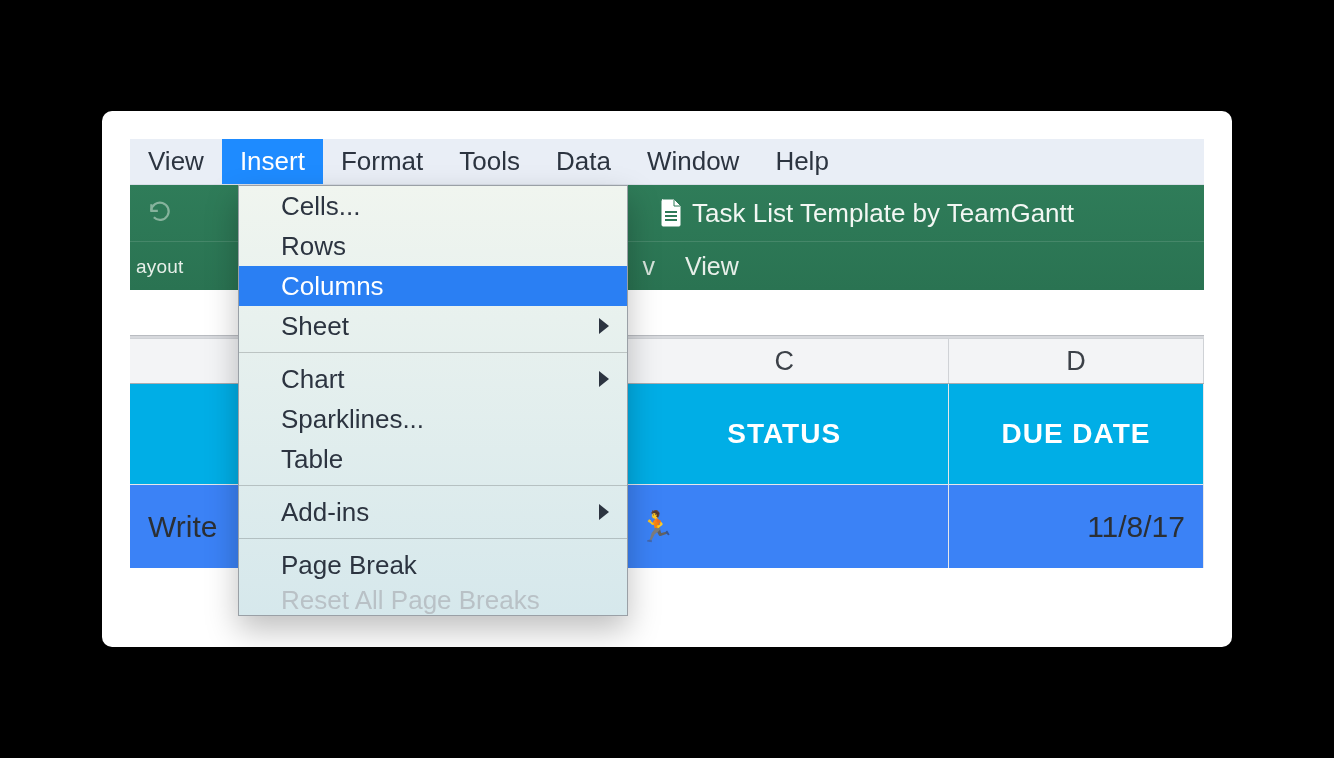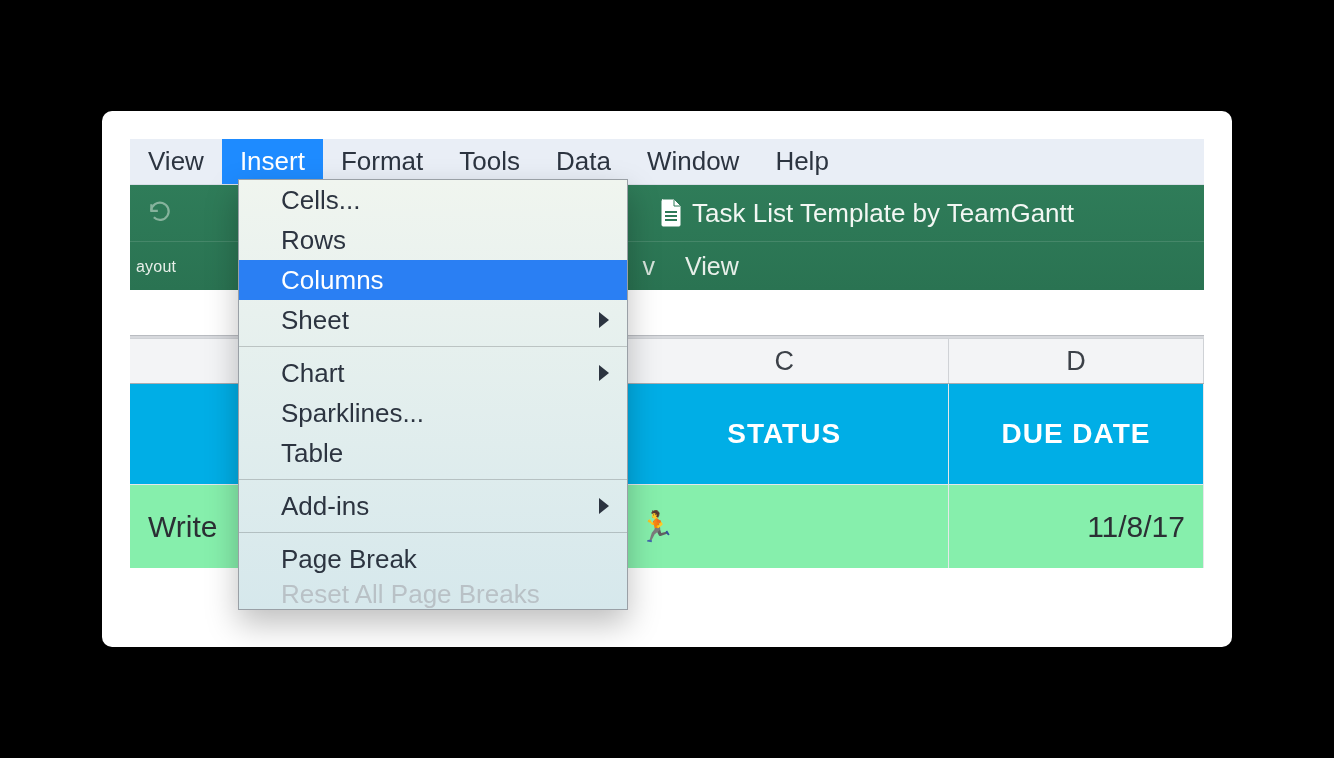--- a/index.html
+++ b/index.html
@@ -96,21 +96,21 @@
     display: inline-flex;
     margin-right: 10px;
   }
   .layout-label {
     position: absolute;
     left: 0;
     top: 0;
     height: 49px;
     display: flex;
     align-items: center;
-    font-size: 16px;
+    font-size: 19px;
     padding-left: 6px;
     color: #e7efe9;
     letter-spacing: 0.2px;
   }
   .view-label {
     position: absolute;
     left: 555px;
     top: 0;
     height: 49px;
     display: flex;
@@ -175,21 +175,21 @@
     align-items: center;
     justify-content: center;
     font-size: 28px;
     font-weight: 700;
     letter-spacing: 1px;
     border-right: 1px solid #e6e7ea;
   }
   .data-row {
     height: 84px;
     display: flex;
-    background: #86efac;
+    background: #3b82f6;
     border-top: 1px solid #e6e7ea;
   }
   .data-row .cell {
     display: flex;
     align-items: center;
     font-size: 30px;
     color: #2b2f34;
     border-right: 1px solid #e6e7ea;
     padding: 0 18px;
   }
@@ -200,21 +200,21 @@
   .col-headers .col.colC { width: 335px; }
   .col-headers .col.colD { width: 260px; }
 
   .header-row .cell.colC,
   .header-row .cell.colD { justify-content: center; }
 
   
   .dropdown {
     position: absolute;
     left: 108px;   
-    top: 40px;     
+    top: 46px;     
     width: 390px;
     background: linear-gradient(#f0f5ef, #d6e8ec);
     border: 1px solid #9aa0a6;
     box-shadow: 0 14px 30px rgba(0,0,0,0.25);
     font-size: 26px;
     color: #2c3440;
     z-index: 50;
     padding-bottom: 0;
   }
   .dropdown .mi {

